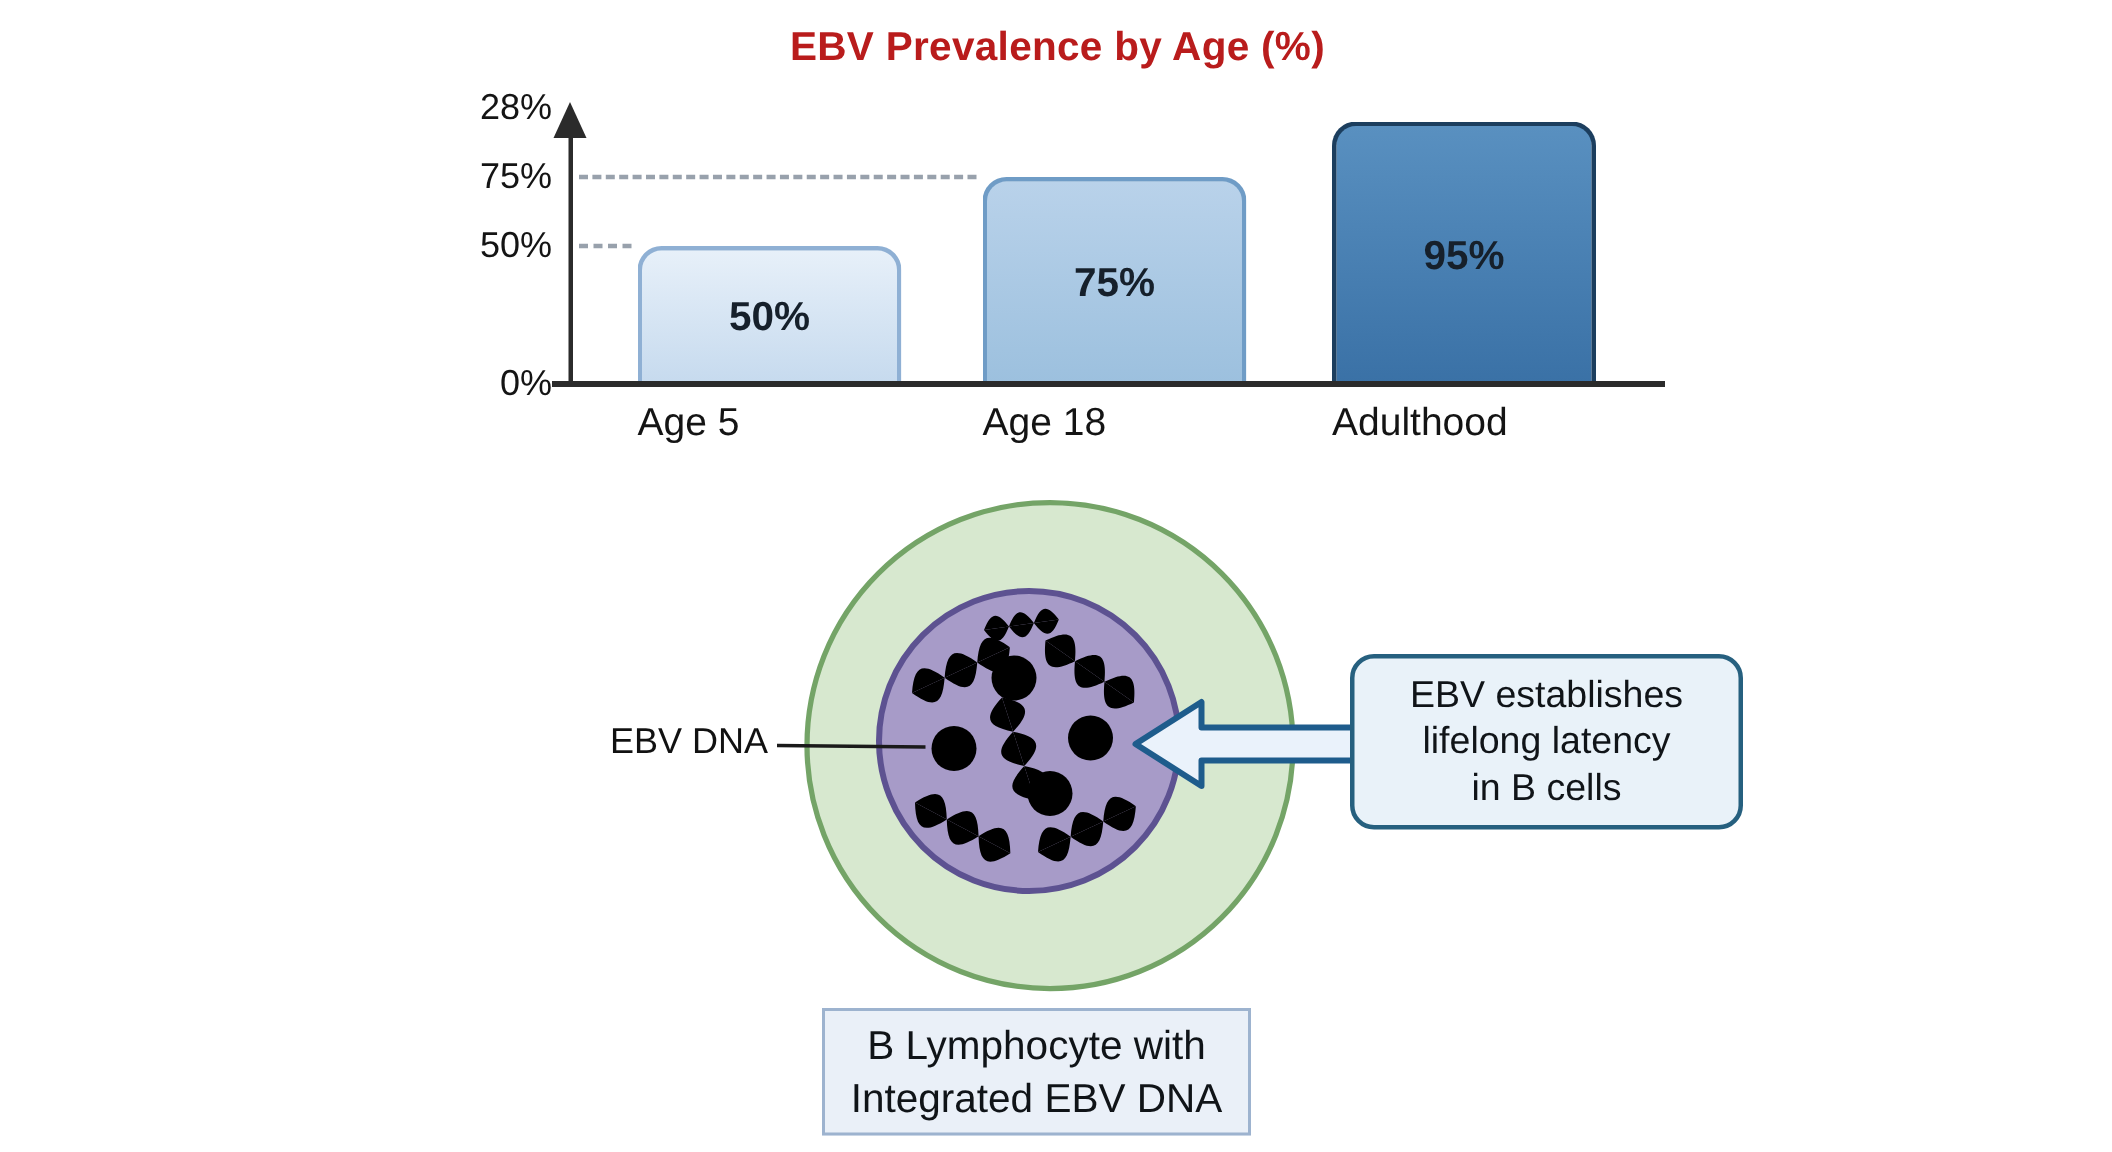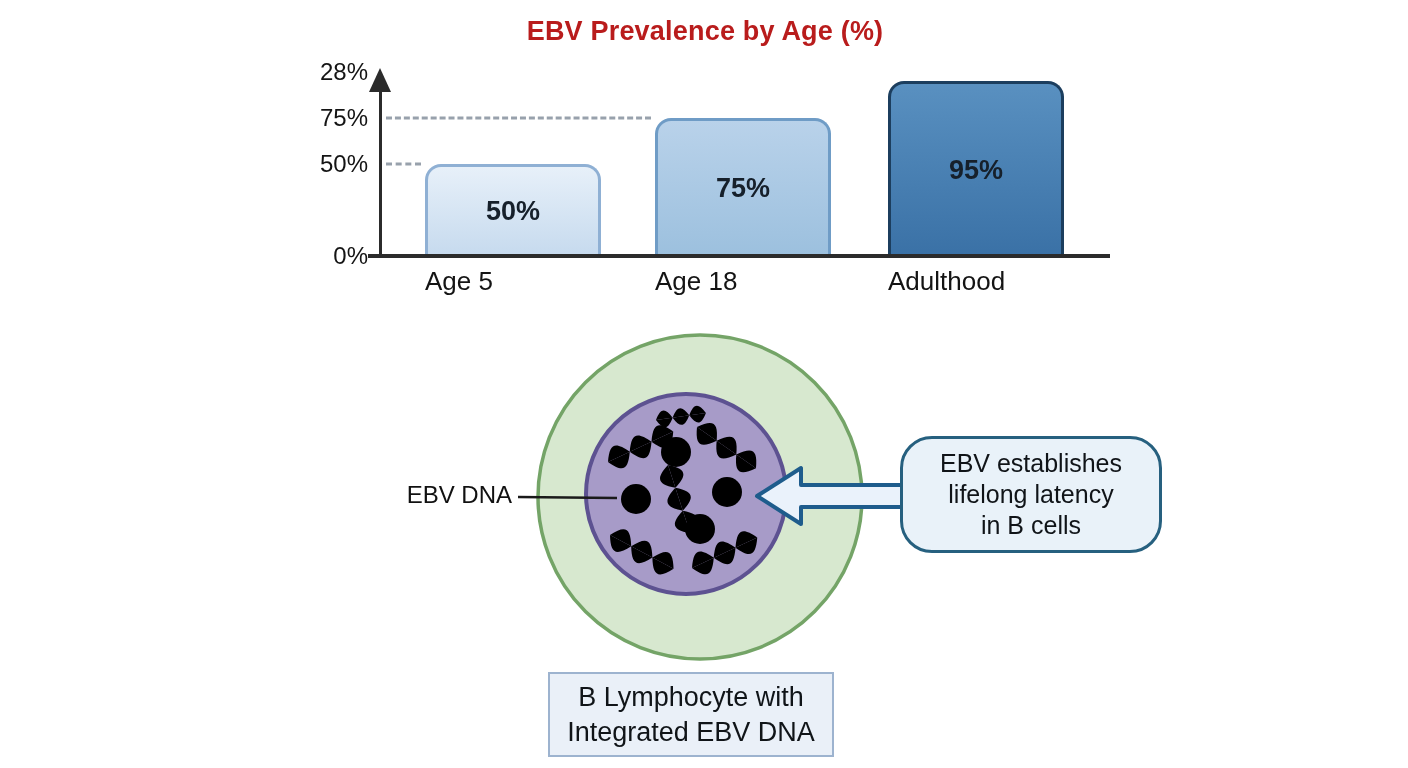--- a/index.html
+++ b/index.html
@@ -55,21 +55,21 @@
     fill:var(--arrow-fill); stroke:var(--arrow-border);
     stroke-width:4; stroke-linejoin:round;
   }
   .ebv-dna-label {
     position:absolute; left:350px; top:481px; width:162px;
     text-align:right; font-size:24px; color:#111;
   }
   .callout {
     position:absolute; left:900px; top:436px; width:262px; height:117px;
     box-sizing:border-box; background:var(--callout-fill);
-    border:3.5px solid var(--callout-border); border-radius:32px;
+    border:3.5px solid var(--callout-border); border-radius:16px;
     display:flex; flex-direction:column; align-items:center; justify-content:center;
     font-size:25px; line-height:31px; color:#101418; z-index:4;
   }
   .cell-caption {
     position:absolute; left:548px; top:672px; width:286px; height:85px;
     box-sizing:border-box; background:var(--label-box-fill);
     border:2.5px solid var(--label-box-border); border-radius:0;
     display:flex; flex-direction:column; align-items:center; justify-content:center;
     font-size:27px; line-height:35px; color:#101418;
   }

